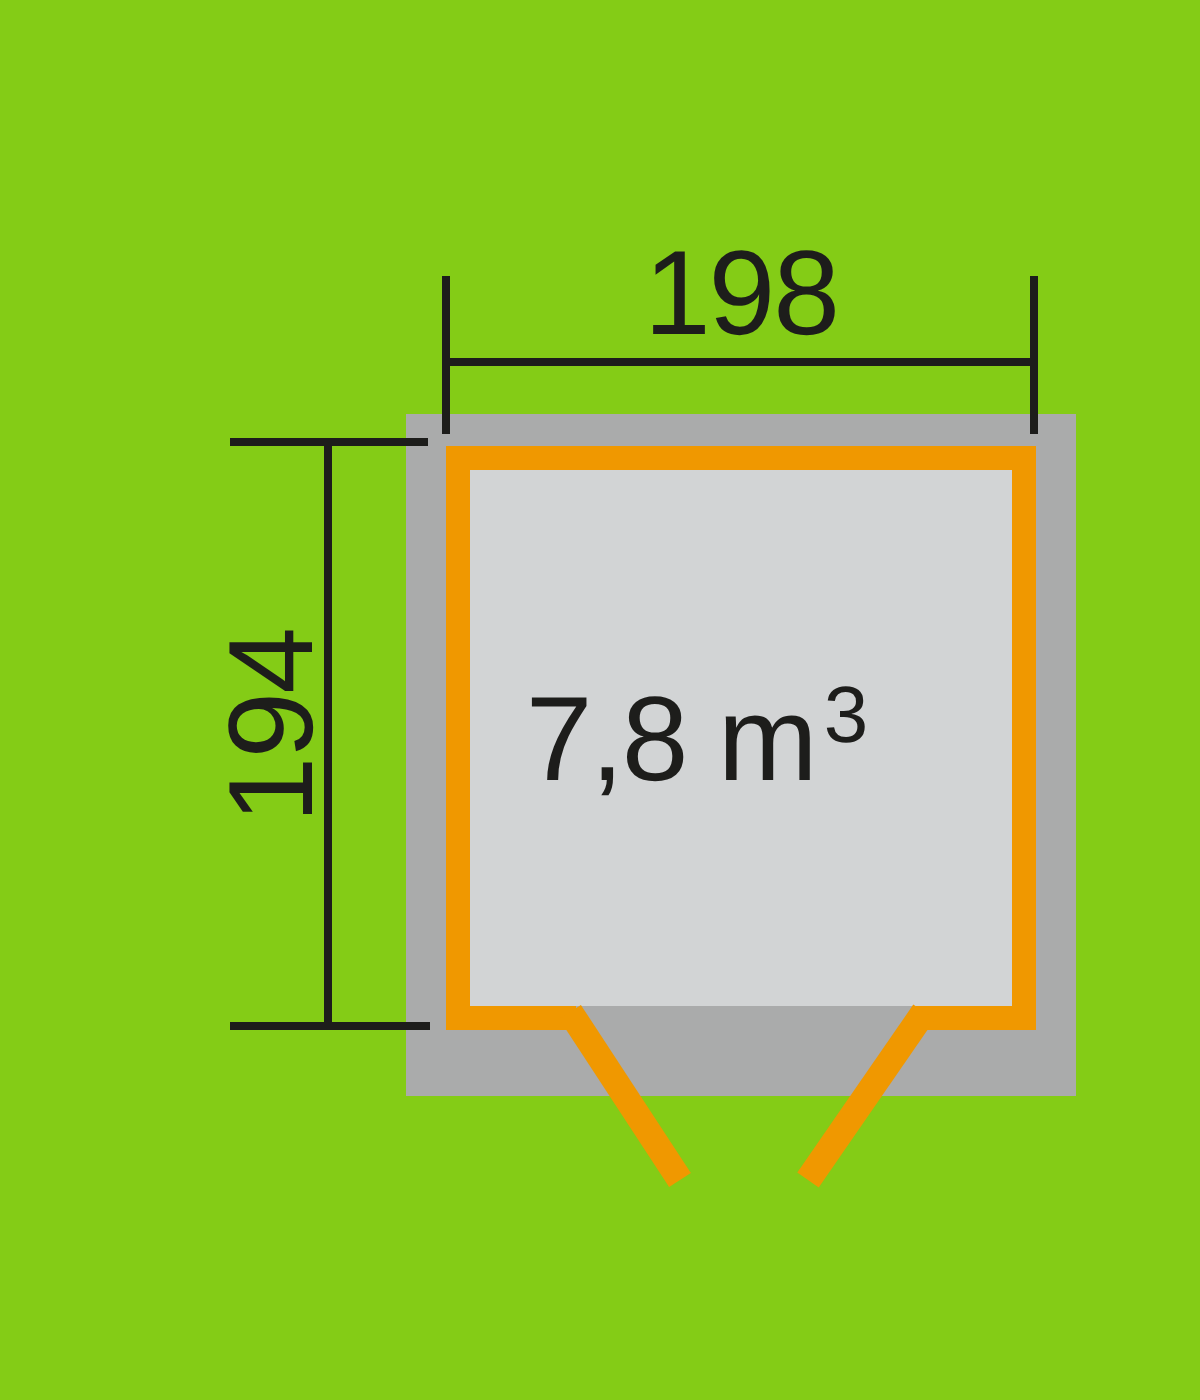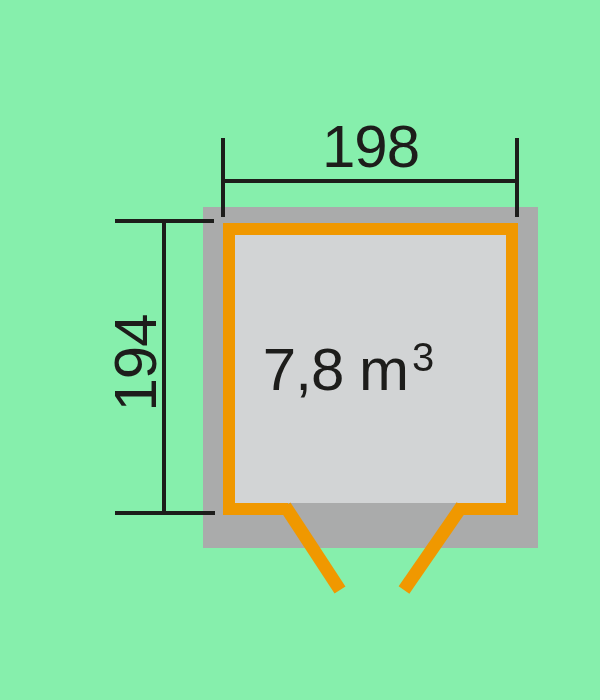--- a/index.html
+++ b/index.html
@@ -6,21 +6,21 @@
   html, body { width: 600px; height: 700px; }
   body {
     background: #ffffff;
     font-family: "Liberation Sans", sans-serif;
     overflow: hidden;
   }
   .canvas {
     position: relative;
     width: 600px;
     height: 700px;
-    background: #86efac;
+    background: #84cc16;
   }
   .plan-svg {
     position: absolute;
     left: 0; top: 0;
     width: 600px; height: 700px;
   }
   .dim-label {
     position: absolute;
     color: #1d1d1b;
     font-size: 60px;

